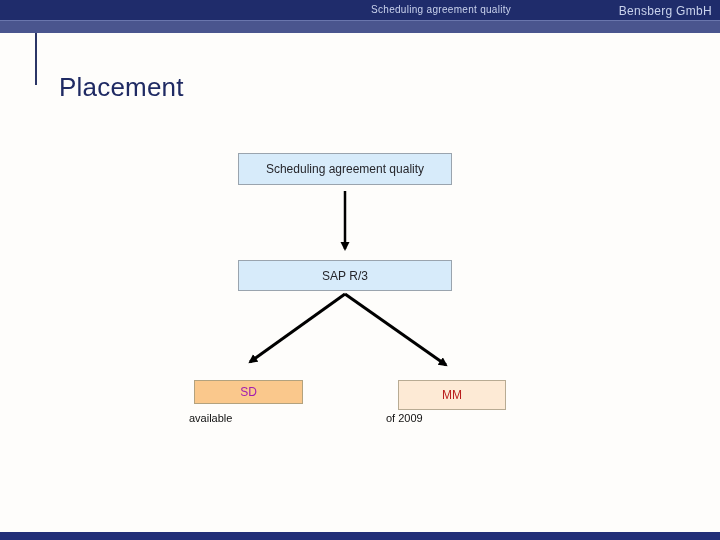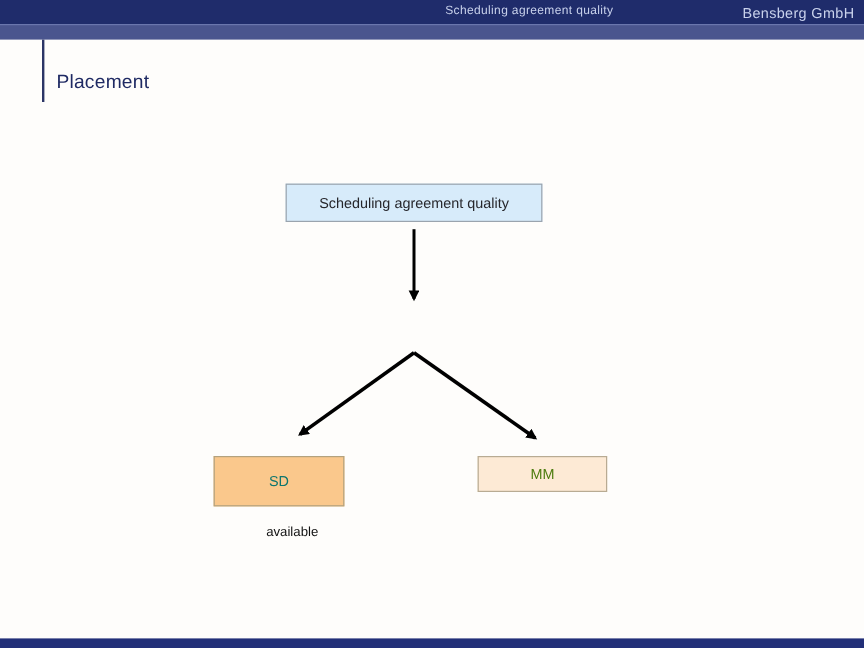--- a/index.html
+++ b/index.html
@@ -28,50 +28,50 @@
     background:#4a558e;
     border-top:1px solid #6a76ad;
     box-sizing:border-box;
   }
   
   .title-rule{
     position:absolute;left:35px;top:33px;width:2px;height:52px;
     background:#2b3566;
   }
   .slide-title{
-    position:absolute;left:47px;top:60px;margin:0;
-    font-size:16px;font-weight:400;color:#1f2a63;
+    position:absolute;left:47px;top:60px;margin:12px;
+    font-size:26px;font-weight:400;color:#1f2a63;
     letter-spacing:0.2px;
   }
   
   .box{
     position:absolute;
     display:flex;align-items:center;justify-content:center;
     box-sizing:border-box;
     font-size:12px;color:#26262b;
   }
   .box-blue{
     background:#d7ebfa;border:1px solid #9aa4ae;
   }
   .box-root{left:238px;top:153px;width:214px;height:32px;}
   .box-sap{left:238px;top:260px;width:214px;height:31px;}
   .box-sd{
-    left:178px;top:380px;width:109px;height:42px;
+    left:194px;top:380px;width:109px;height:24px;
     background:#fac88c;border:1px solid #b3a27e;
-    color:#0f766e;
+    color:#a21caf;
   }
   .box-mm{
     left:398px;top:380px;width:108px;height:30px;
     background:#fdead5;border:1px solid #b8ab93;
-    color:#4d7c0f;
+    color:#b91c1c;
   }
   .caption{
     position:absolute;
     font-size:11px;color:#111111;
-    text-align:center;line-height:13px;margin-top:26px;
+    line-height:13px;
   }
   .caption-sd{left:189px;top:412px;width:109px;}
   .caption-mm{left:386px;top:412px;width:132px;}
   
   .arrows{position:absolute;left:0;top:0;pointer-events:none;}
   .arrows line{stroke:#000000;}
   
   .bottombar{
     position:absolute;left:0;top:532px;width:720px;height:8px;
     background:#222f78;
@@ -97,23 +97,25 @@
         <path d="M0,0 L9,4.5 L0,9 z" fill="#000000"></path>
       </marker>
     </defs>
     <line x1="345" y1="191" x2="345" y2="249" stroke-width="2.5" marker-end="url(#ah)"></line>
     <line x1="345" y1="294" x2="250" y2="362" stroke-width="3" marker-end="url(#ah)"></line>
     <line x1="345" y1="294" x2="446" y2="365" stroke-width="3" marker-end="url(#ah)"></line>
   </svg>
 
   <div class="box box-blue box-root">Scheduling agreement quality</div>
 
+  <div class="box box-blue box-sap">SAP R/3</div>
 
   <div class="box box-sd">SD</div>
   <div class="caption caption-sd">available</div>
 
   <div class="box box-mm">MM</div>
   <div class="caption caption-mm">
+    <div>of  2009</div>
   </div>
 
   <div class="bottombar"></div>
 
 </div>
 
 </body></html>

